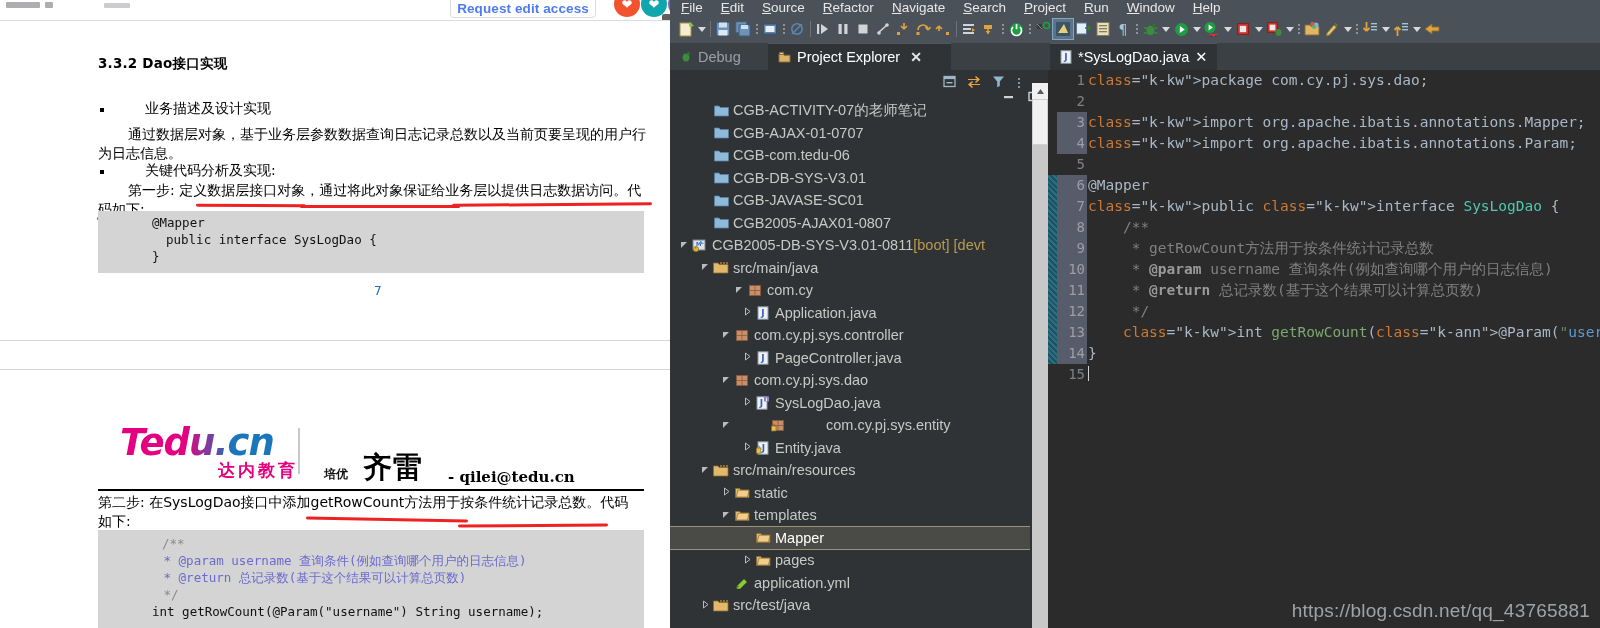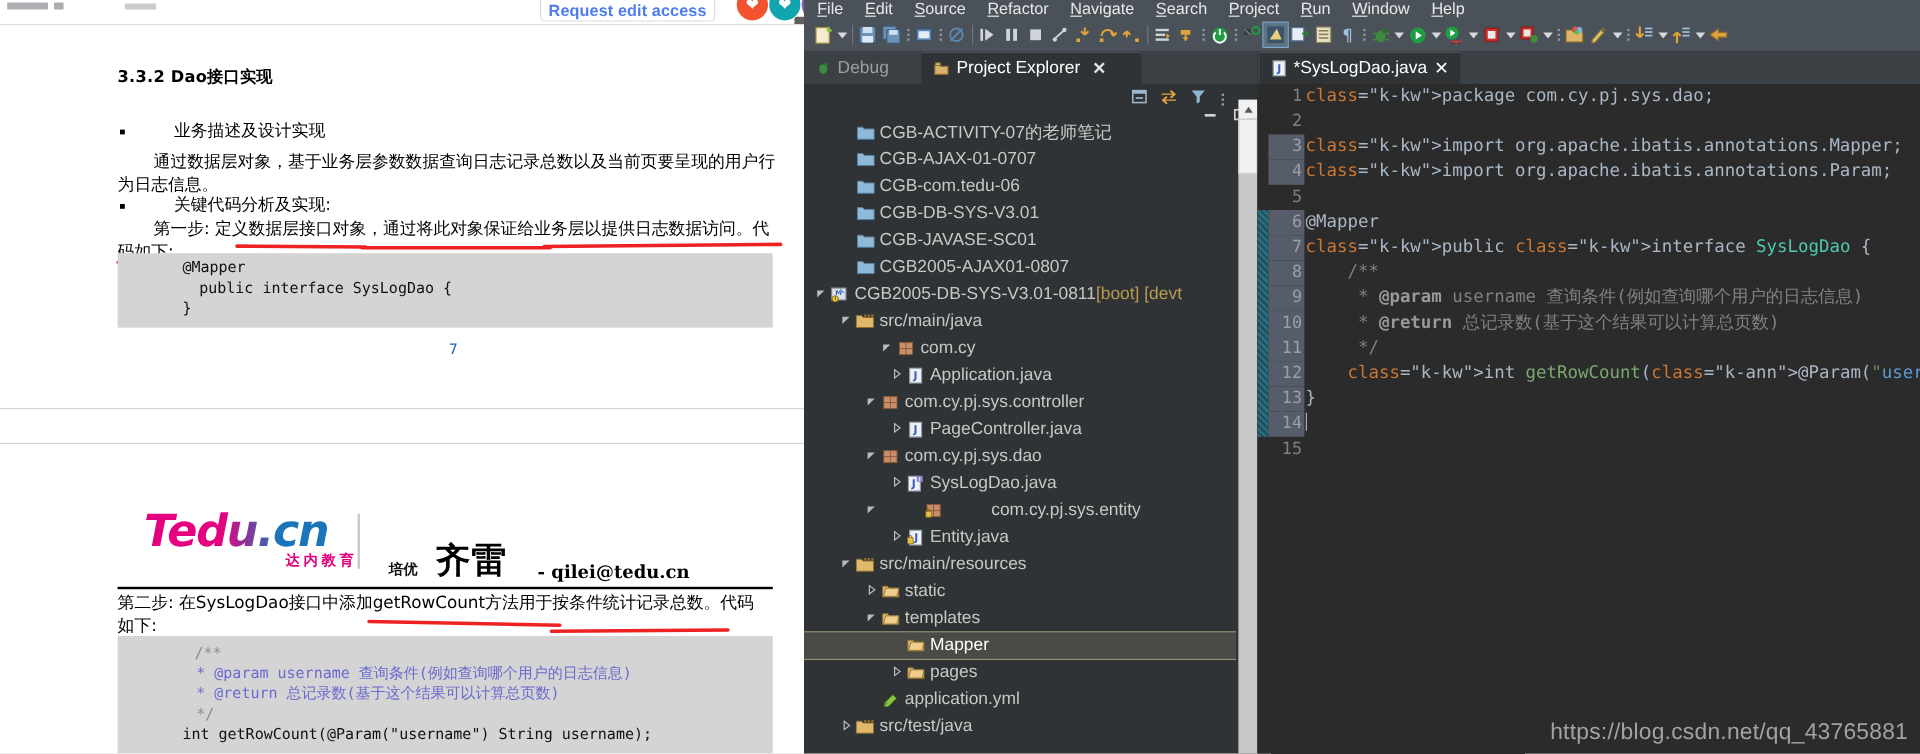--- a/index.html
+++ b/index.html
@@ -80,21 +80,21 @@
   .underline-red { position: absolute; height: 3px; background: #ee2222; border-radius: 2px; }
 
   
   .logo-wrap { position: absolute; left: 120px; top: 425px; width: 180px; height: 50px; }
   .logo-tedu {
     font-family: "DejaVu Sans", sans-serif; font-weight: bold; font-style: italic;
     font-size: 37px; letter-spacing: -1px; line-height: 36px;
     background: linear-gradient(90deg,#e5007f 0%, #e5007f 36%, #1b75bb 62%, #1b75bb 100%);
     -webkit-background-clip: text; background-clip: text; color: transparent;
   }
-  .logo-sub { position: absolute; right: 2px; top: 34px; font-family:"DejaVu Sans",sans-serif; font-size: 12px; font-weight: bold; color: #e5007f; letter-spacing: 3px; }
+  .logo-sub { position: absolute; right: 2px; top: 34px; font-family:"DejaVu Sans",sans-serif; font-size: 17px; font-weight: bold; color: #e5007f; letter-spacing: 3px; }
   .logo-rule { position: absolute; left: 298px; top: 428px; width: 2px; height: 46px; background: #c9c9c9; }
   .auth-peiyou { position: absolute; left: 324px; top: 466px; font-family:"DejaVu Sans",sans-serif; font-size: 12px; font-weight: bold; color: #111; }
   .auth-name { position: absolute; left: 363px; top: 448px; font-family:"DejaVu Sans",sans-serif; font-size: 29px; font-weight: bold; color: #000; letter-spacing: 1px; }
   .auth-mail { position: absolute; left: 448px; top: 468px; font-family:"DejaVu Serif", serif; font-size: 15px; font-weight: bold; color: #000; }
   .hdr-rule { position: absolute; left: 98px; top: 489px; width: 546px; height: 2px; background: #000; }
 
   
   .ide {
     position: absolute; left: 670px; top: 0; width: 930px; height: 628px;
     background: #404040; font-family: "Liberation Sans", sans-serif;
@@ -938,20 +938,21 @@
           </div>
         <div class="code" id="code">
             <div class="cline"><span <span="" class="k-kw">class</span>="k-kw"&gt;package com.cy.pj.sys.dao;</div>
             <div class="cline"></div>
             <div class="cline"><span <span="" class="k-kw">class</span>="k-kw"&gt;import org.apache.ibatis.annotations.Mapper;</div>
             <div class="cline"><span <span="" class="k-kw">class</span>="k-kw"&gt;import org.apache.ibatis.annotations.Param;</div>
             <div class="cline"></div>
             <div class="cline">@Mapper</div>
             <div class="cline"><span <span="" class="k-kw">class</span>="k-kw"&gt;public <span <span="" class="k-kw">class</span>="k-kw"&gt;interface <span class="k-cls">SysLogDao</span> {</div>
             <div class="cline"><span class="k-cmt">    /**</span></div>
+            <div class="cline"><span class="k-cmt">     * getRowCount方法用于按条件统计记录总数</span></div>
             <div class="cline"><span class="k-cmt">     * <span class="k-cmt-tag">@param</span> username 查询条件(例如查询哪个用户的日志信息)</span></div>
             <div class="cline"><span class="k-cmt">     * <span class="k-cmt-tag">@return</span> 总记录数(基于这个结果可以计算总页数)</span></div>
             <div class="cline"><span class="k-cmt">     */</span></div>
             <div class="cline">    <span <span="" class="k-kw">class</span>="k-kw"&gt;int <span class="k-mth">getRowCount</span>(<span <span="" class="k-kw">class</span>="k-ann"&gt;@Param(<span class="k-str">"<span class="k-type">username</span>"</span>)  );</div>
             <div class="cline">}</div>
             <div class="cline"><span class="caret"></span></div>
           </div>
       </div>
     </div>
 

